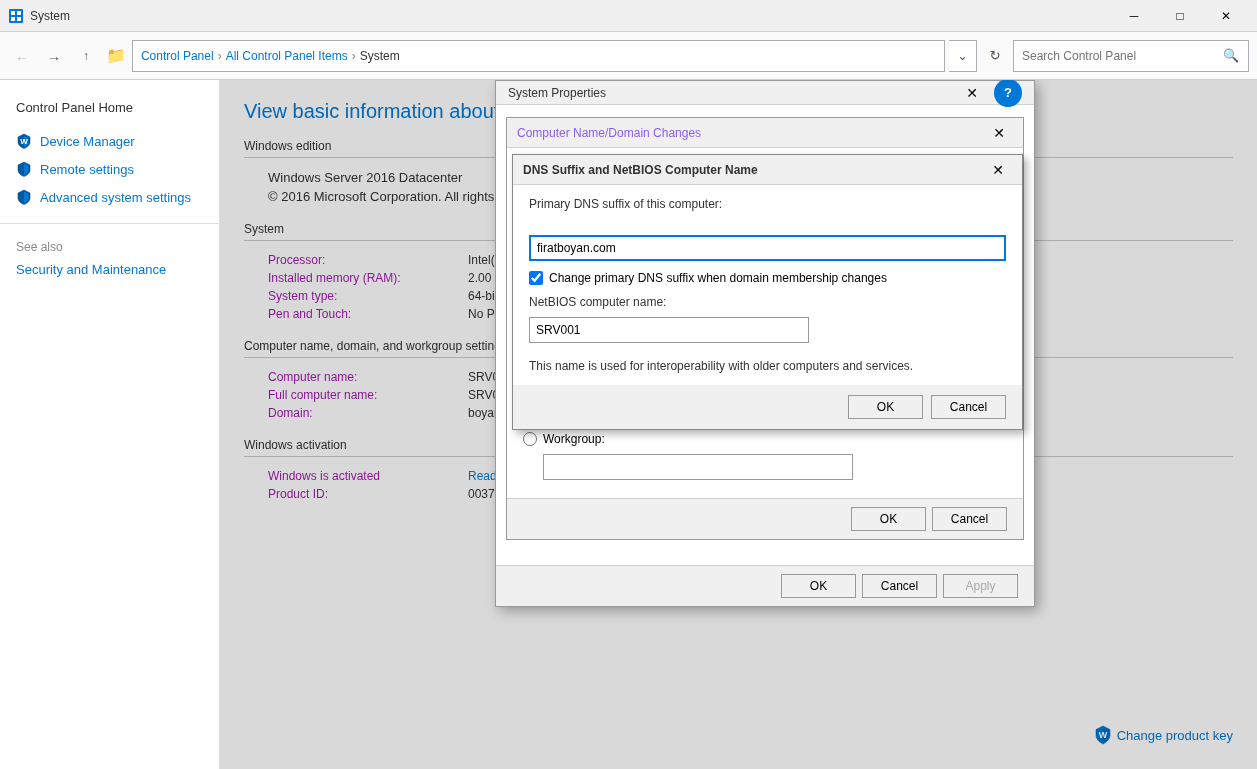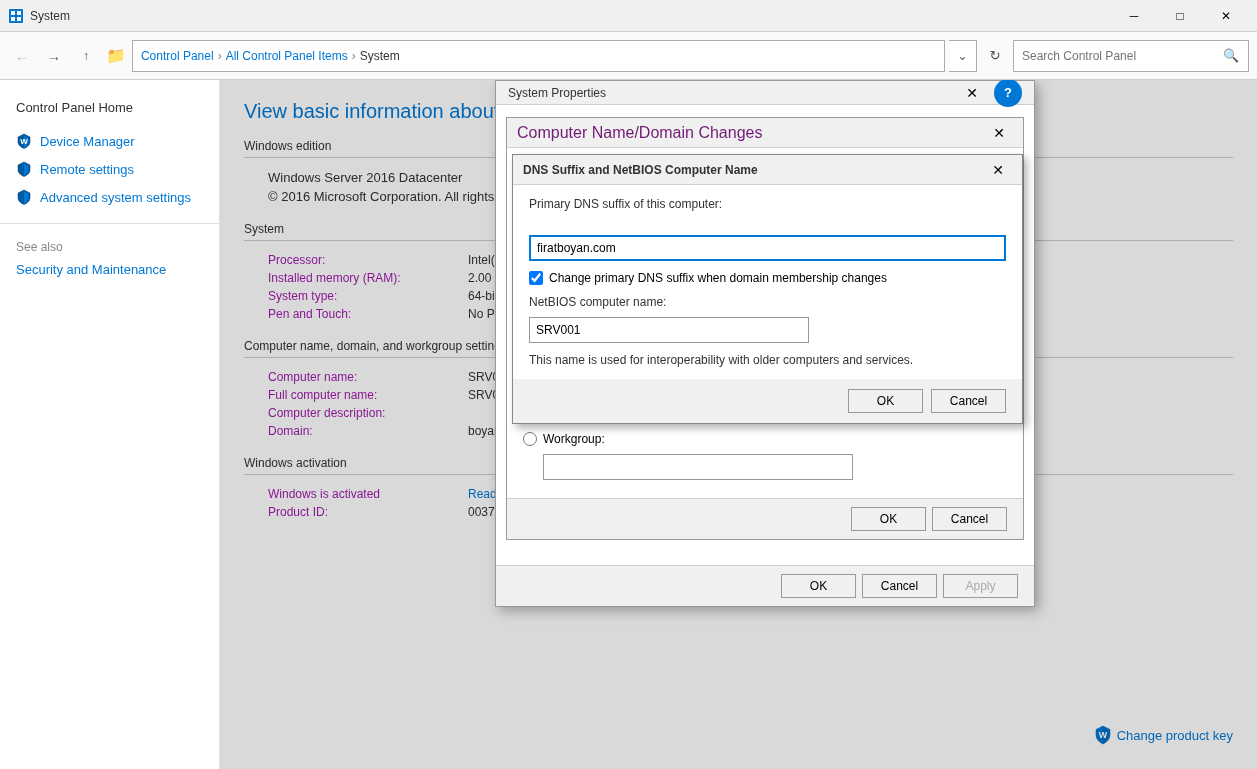--- a/index.html
+++ b/index.html
@@ -187,24 +187,20 @@
     <div class="section-header" style="margin-top:16px;">Computer name, domain, and workgroup settings</div>
     <div class="info-row">
       <span class="info-label">Computer name:</span>
       <span class="info-value">SRV001</span>
     </div>
     <div class="info-row">
       <span class="info-label">Full computer name:</span>
       <span class="info-value">SRV001.firatboyan.com</span>
     </div>
     <div class="info-row">
-      <span class="info-label">Computer description:</span>
-      <span class="info-value"></span>
-    </div>
-    <div class="info-row">
       <span class="info-label">Domain:</span>
       <span class="info-value">boyanfirat.com</span>
     </div>
 
     <div class="section-header" style="margin-top:16px;">Windows activation</div>
     <div class="info-row">
       <span class="info-label">Windows is activated</span>
       <span class="link-text">Read the Microsoft Software Lice...</span>
     </div>
     <div class="info-row">
@@ -227,42 +223,42 @@
       <div class="dialog-titlebar">
         <span class="dialog-title-text">System Properties</span>
         <button class="dialog-close-btn">✕</button>
         <div class="help-btn" style="position:relative; right:0; top:0; margin-left:8px;">?</div>
       </div>
 
       <div style="height: 460px; background: white;">
 
         <div style="position:absolute; left:10px; top:36px; right:10px; background:white; border:1px solid #999; z-index:30;">
           <div class="dialog-cn-titlebar">
-            <span style="flex:1; font-size:16px; color:#701a75;">Computer Name/Domain Changes</span>
+            <span style="flex:1; font-size:12px; color:#8b5cf6;">Computer Name/Domain Changes</span>
             <button class="dialog-close-btn">✕</button>
           </div>
           <div style="padding: 12px 16px; background:white;">
 
             <div style="position:absolute; left:5px; top:36px; right:0px; background:#f0f0f0; border:1px solid #888; z-index:40; box-shadow:4px 4px 8px rgba(0,0,0,0.3);">
               <div class="dialog-dns-titlebar">
                 <span class="dialog-dns-title">DNS Suffix and NetBIOS Computer Name</span>
                 <button class="dialog-close-btn">✕</button>
               </div>
               <div style="padding:12px 16px; background:white; margin:0;">
                 <div class="label-text">Primary DNS suffix of this computer:</div>
                 <input type="text" class="text-input" value="firatboyan.com" style="margin-top: 20px;">
                 <div class="checkbox-row">
                   <input type="checkbox" checked="" style="">
                   <label>Change primary DNS suffix when domain membership changes</label>
                 </div>
                 <div style="margin-top:8px;">
                   <div class="label-text">NetBIOS computer name:</div>
                   <input type="text" class="text-input-normal" value="SRV001" style="margin-top: 4px; width: 280px;">
                 </div>
-                <div style="margin-top:10px; font-size:12px; color:#333;">This name is used for interoperability with older computers and services.</div>
+                <div style="margin-top:16px; font-size:12px; color:#333;">This name is used for interoperability with older computers and services.</div>
               </div>
               <div class="dns-footer">
                 <button class="btn btn-primary">OK</button>
                 <button class="btn">Cancel</button>
               </div>
             </div>
 
             <div style="margin-top:220px; padding-top:8px;">
               <div style="padding: 6px 0; font-size:12px; color:#333; margin-left:0px;">
                 <input type="text" class="text-input-normal" value="boyanfirat.com" style="width: 320px;">

